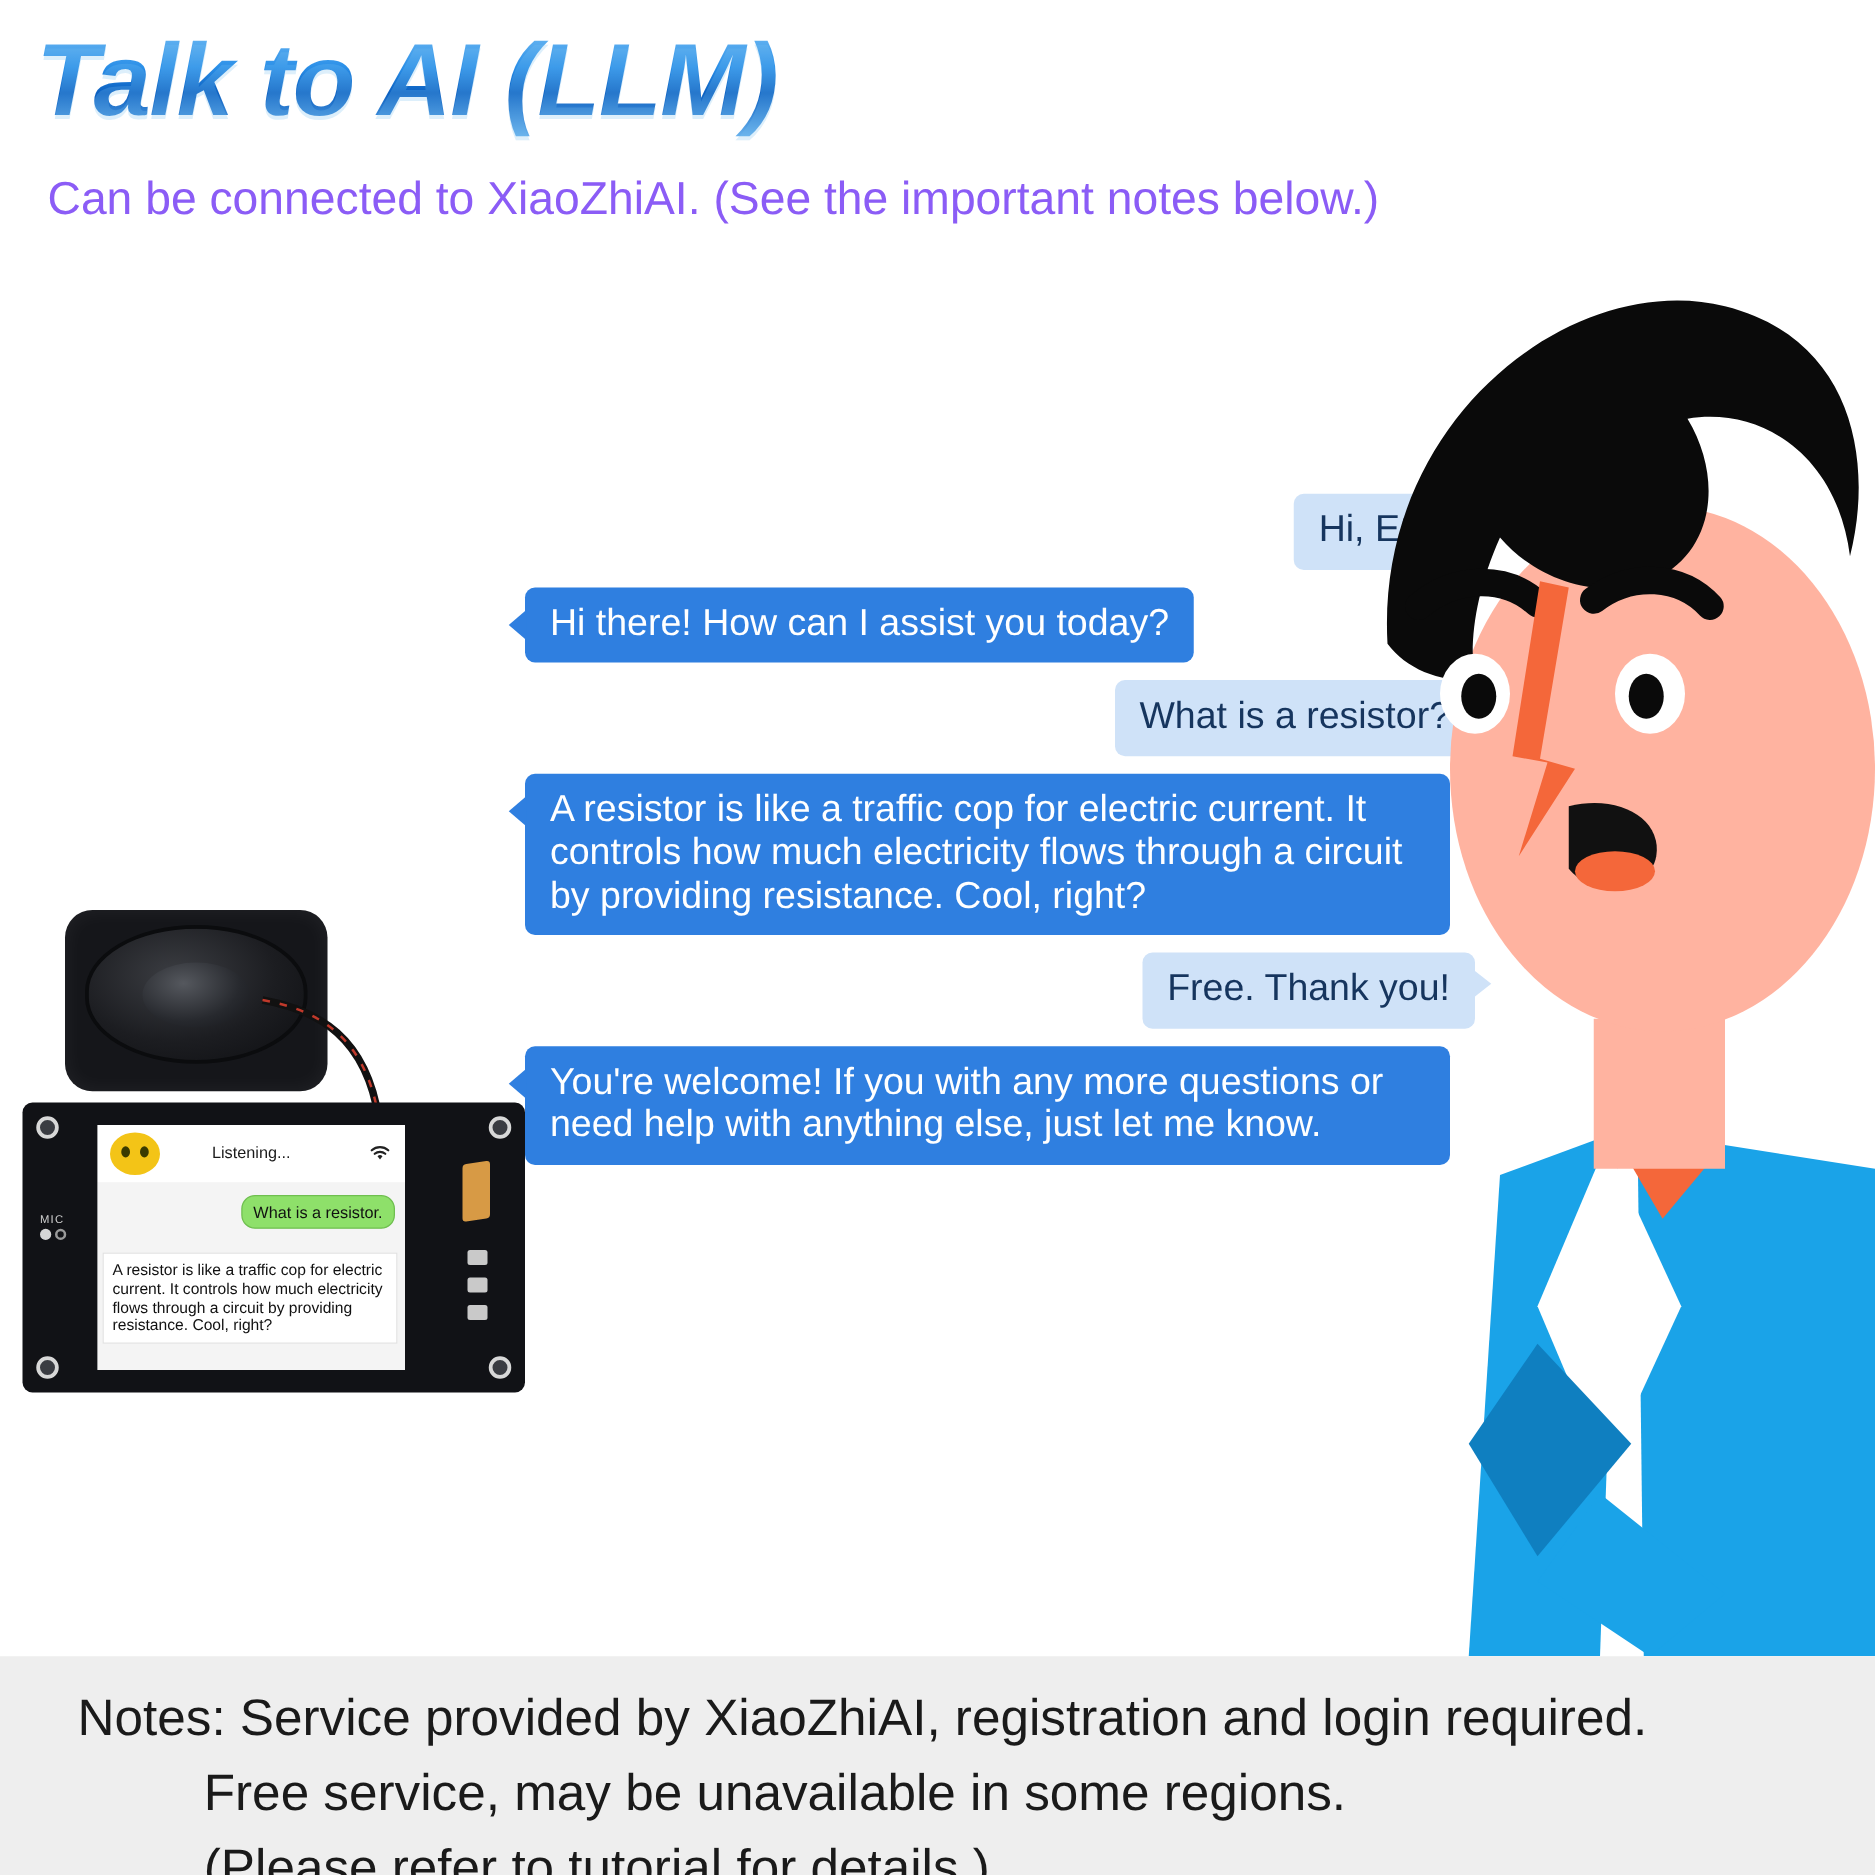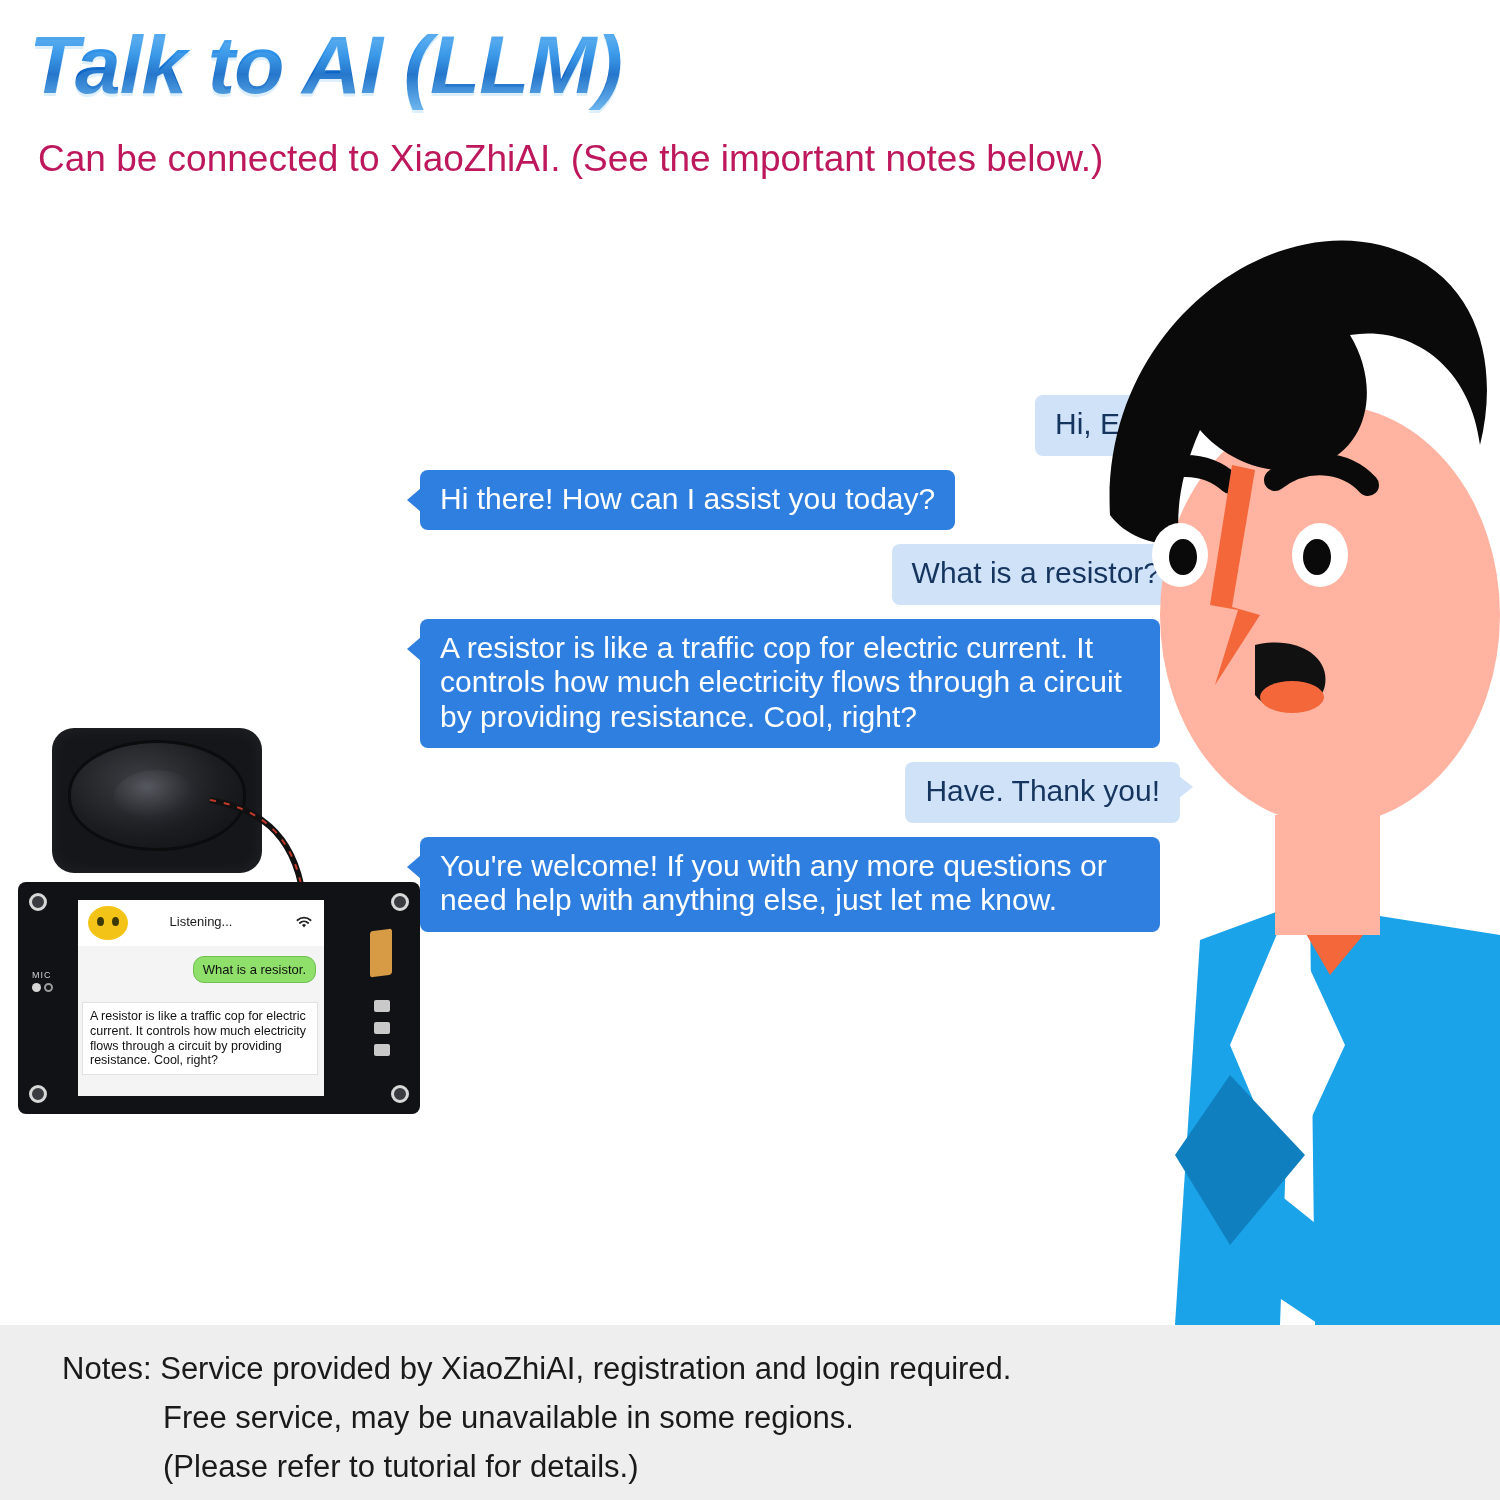--- a/index.html
+++ b/index.html
@@ -27,21 +27,21 @@
     -webkit-background-clip: text;
     background-clip: text;
     -webkit-text-fill-color: transparent;
     text-shadow: 0 3px 0 rgba(120,190,240,0.25);
   }
   .subtitle {
     position: absolute;
     left: 38px;
     top: 138px;
     font-size: 37px;
-    color: #be185d;
+    color: #8b5cf6;
   }
 
   
   .chat {
     position: absolute;
     left: 420px;
     top: 395px;
     width: 760px;
   }
   .row { display: flex; margin-bottom: 14px; }
@@ -264,21 +264,21 @@
   .notes {
     position: absolute;
     left: 0;
     bottom: 0;
     width: 1500px;
     height: 175px;
     background: #eeeeee;
     padding: 26px 0 0 0;
   }
   .note-line {
-    font-size: 31px;
+    font-size: 41px;
     color: #1a1a1a;
     margin: 0 0 13px 0;
   }
   .note-line.first { padding-left: 62px; }
   .note-line.ind { padding-left: 163px; }
 </style>
 </head>
 <body>
 
 <div class="title">Talk to AI (LLM)</div>
@@ -291,21 +291,21 @@
   <div class="row left">
     <div class="bubble ai">Hi there! How can I assist you today?</div>
   </div>
   <div class="row right">
     <div class="bubble user">What is a resistor?</div>
   </div>
   <div class="row left">
     <div class="bubble ai" style="width:740px;">A resistor is like a traffic cop for electric current. It controls how much electricity flows through a circuit by providing resistance. Cool, right?</div>
   </div>
   <div class="row right">
-    <div class="bubble user">Have. Thank you!</div>
+    <div class="bubble user">Free. Thank you!</div>
   </div>
   <div class="row left">
     <div class="bubble ai" style="width:740px;">You're welcome! If you with any more questions or need help with anything else, just let me know.</div>
   </div>
 </div>
 
 <div class="speaker">
   <div class="speaker-body"></div>
   <div class="speaker-cone"></div>
   <div class="speaker-dome"></div>

